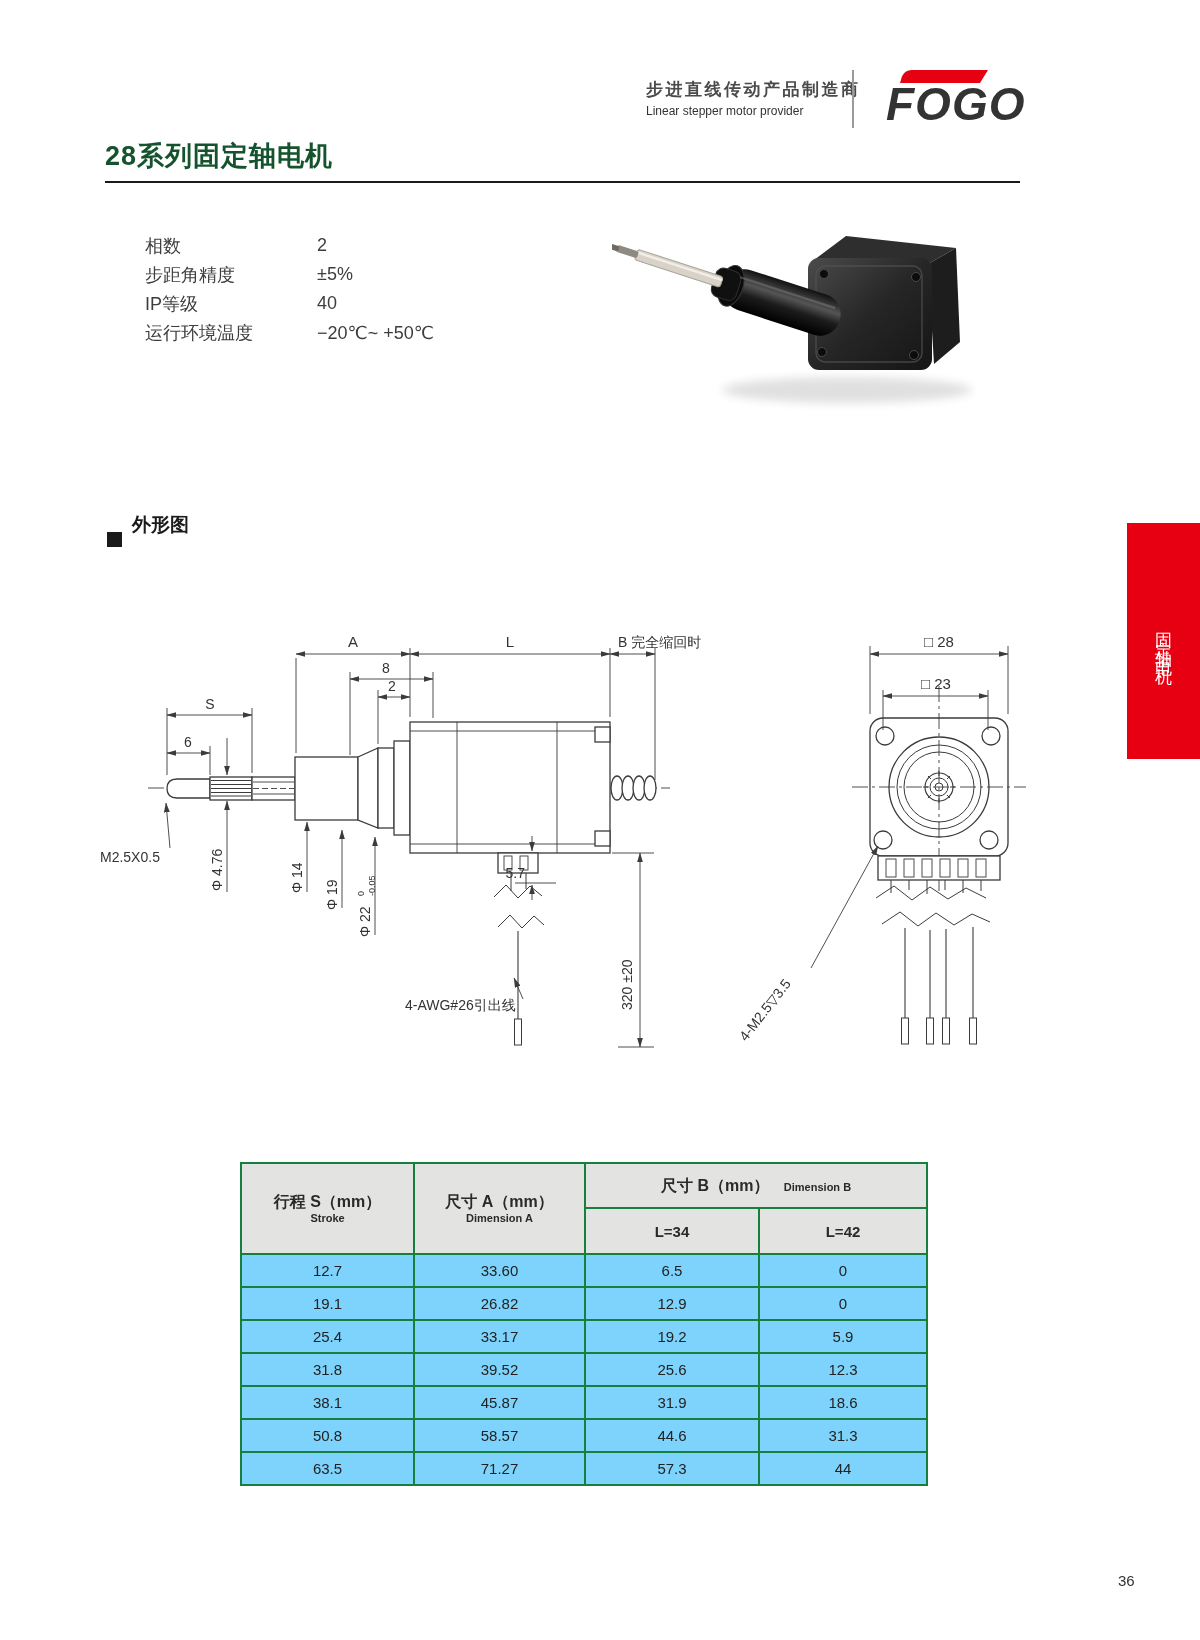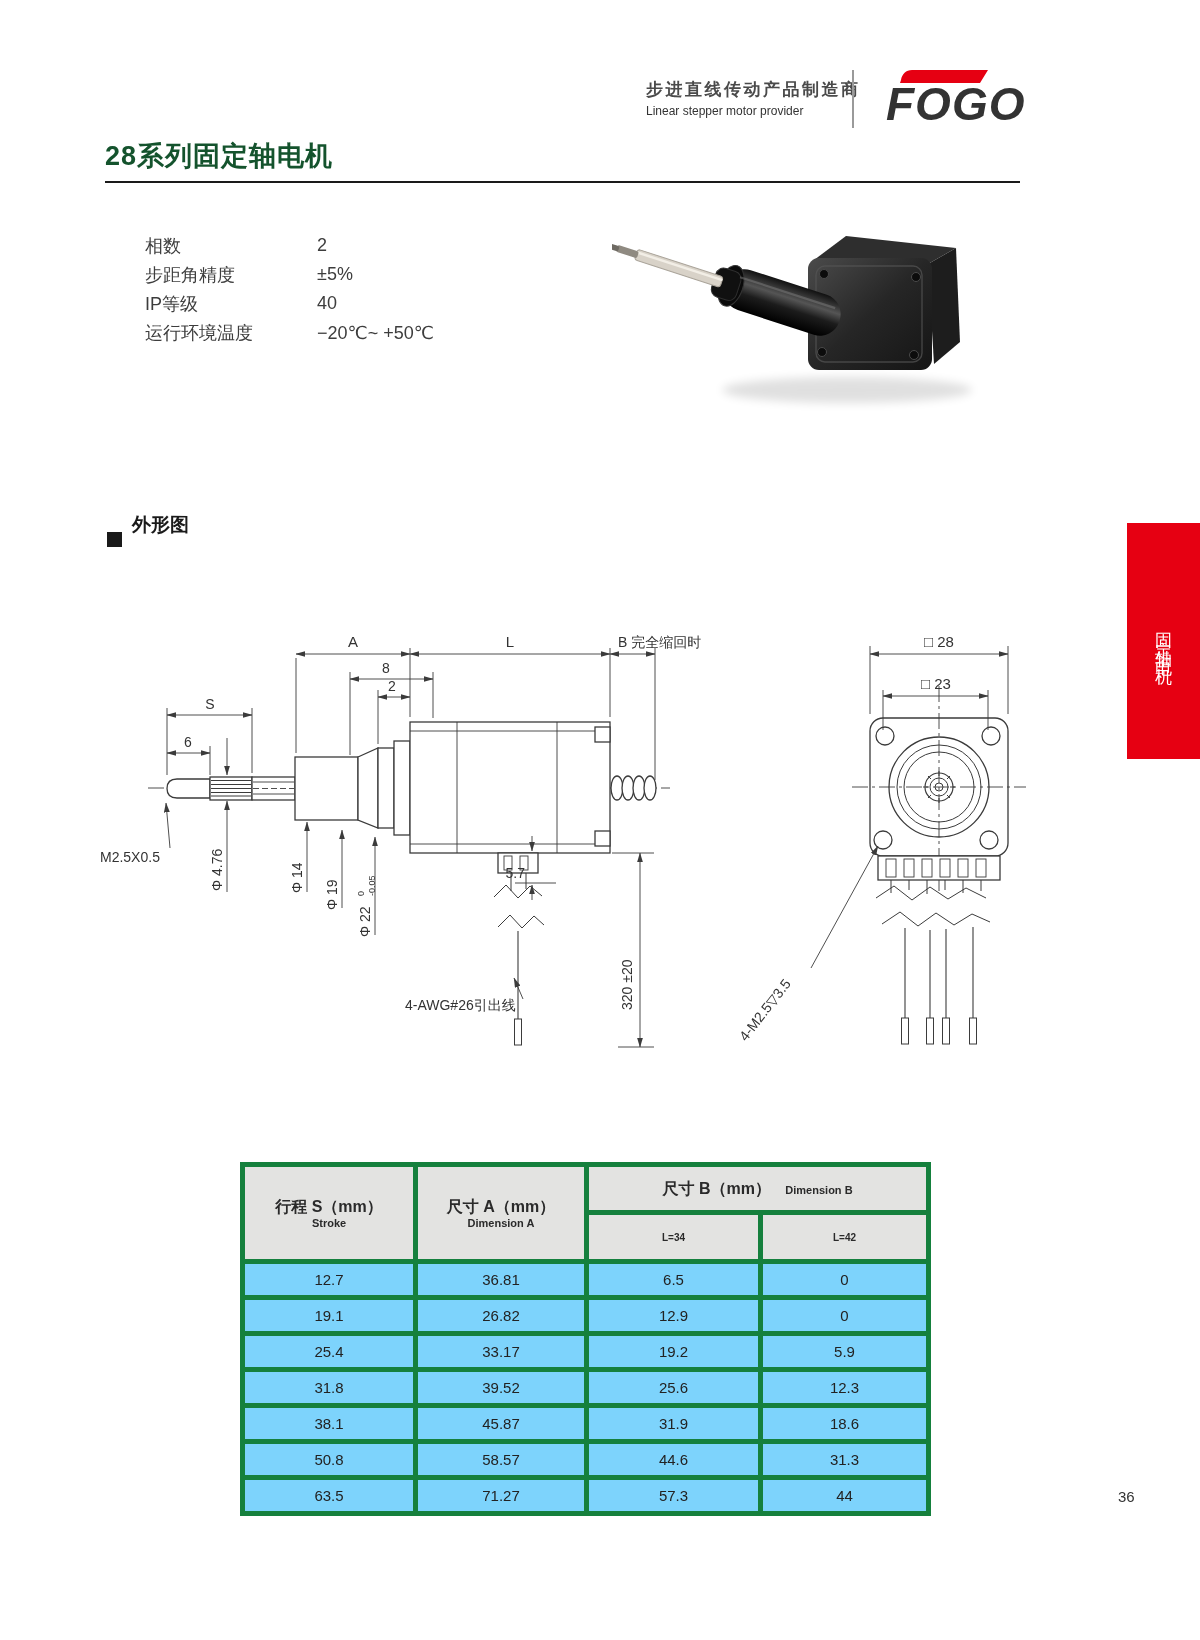--- a/index.html
+++ b/index.html
@@ -25,30 +25,30 @@
   .sec-square{left:107px;top:532px;width:15px;height:15px;background:#1a1a1a;}
   .sec-title{left:132px;top:512px;font-size:19px;font-weight:bold;color:#1a1a1a;}
 
   
   .side-tab{left:1127px;top:523px;width:73px;height:236px;display:flex;align-items:center;justify-content:center;}
   .side-tab-text{writing-mode:vertical-rl;color:#fff;font-size:17px;letter-spacing:9px;font-weight:500;}
 
   
   .dim-table-wrap{left:240px;top:1162px;}
   table.dim{border-collapse:collapse;table-layout:fixed;width:686px;border:2px solid #4d4d4d;}
-  table.dim th,table.dim td{border:5px solid #15803d;text-align:center;vertical-align:middle;padding:0;margin-top:15px;}
+  table.dim th,table.dim td{border:2px solid #15803d;text-align:center;vertical-align:middle;padding:0;margin-top:15px;}
   table.dim th{background:#e3e3e1;font-weight:bold;color:#2a2a2a;}
   .th-zh{font-size:16px;line-height:19px;}
   .th-en{font-size:11px;line-height:14px;}
   .th-b-top{height:43px;}
   .th-b-top .th-en{display:inline;margin-left:10px;}
-  .th-l{height:44px;font-size:10px;}
+  .th-l{height:44px;font-size:15px;}
   td.val{height:31px;font-size:15px;color:#222;background:#7dd3fc;}
 
-  .page-num{left:1118px;top:1488px;font-size:15px;color:#333;}
+  .page-num{left:1118px;top:1572px;font-size:15px;color:#333;}
 
   
   svg text{font-family:"Liberation Sans","DejaVu Sans",sans-serif;fill:#333;}
 </style>
 </head>
 <body>
 
 <div class="abs tagline-zh">步进直线传动产品制造商</div>
 <div class="abs tagline-en">Linear stepper motor provider</div>
 <div class="abs hdr-divider"></div>
@@ -340,21 +340,21 @@
         </th>
       </tr>
       <tr>
         <th class="th-l">L=34</th>
         <th class="th-l">L=42</th>
       </tr>
     </thead>
     <tbody>
       <tr>
         <td class="val">12.7</td>
-        <td class="val">36.81</td>
+        <td class="val">33.60</td>
         <td class="val">6.5</td>
         <td class="val">0</td>
       </tr>
       <tr>
         <td class="val">19.1</td>
         <td class="val">26.82</td>
         <td class="val">12.9</td>
         <td class="val">0</td>
       </tr>
       <tr>

